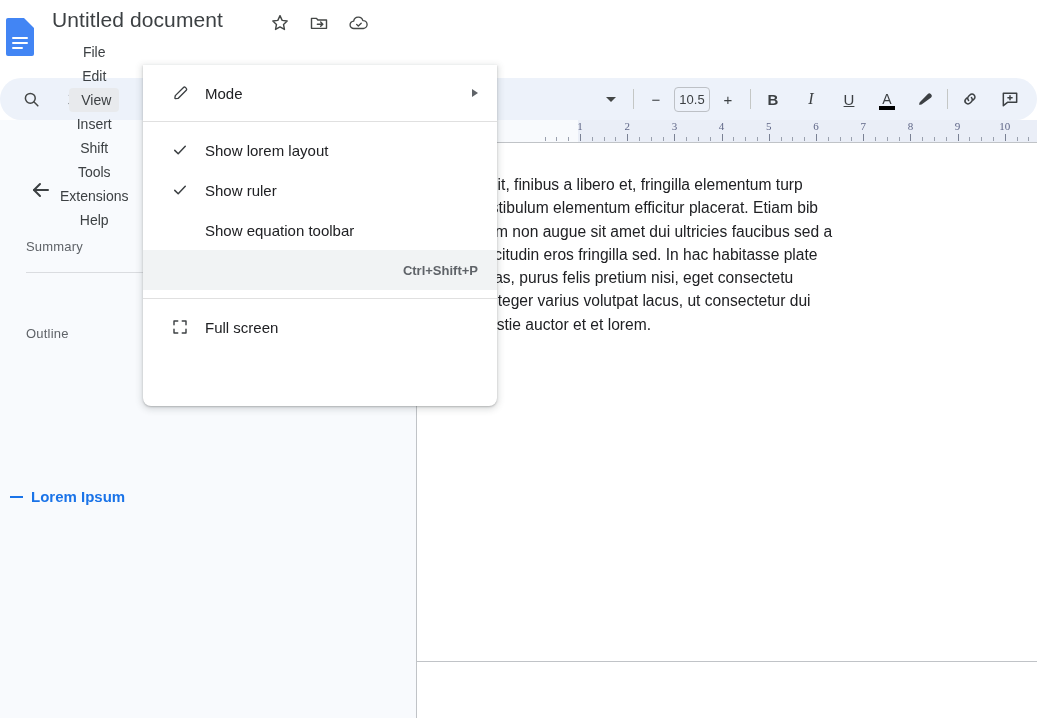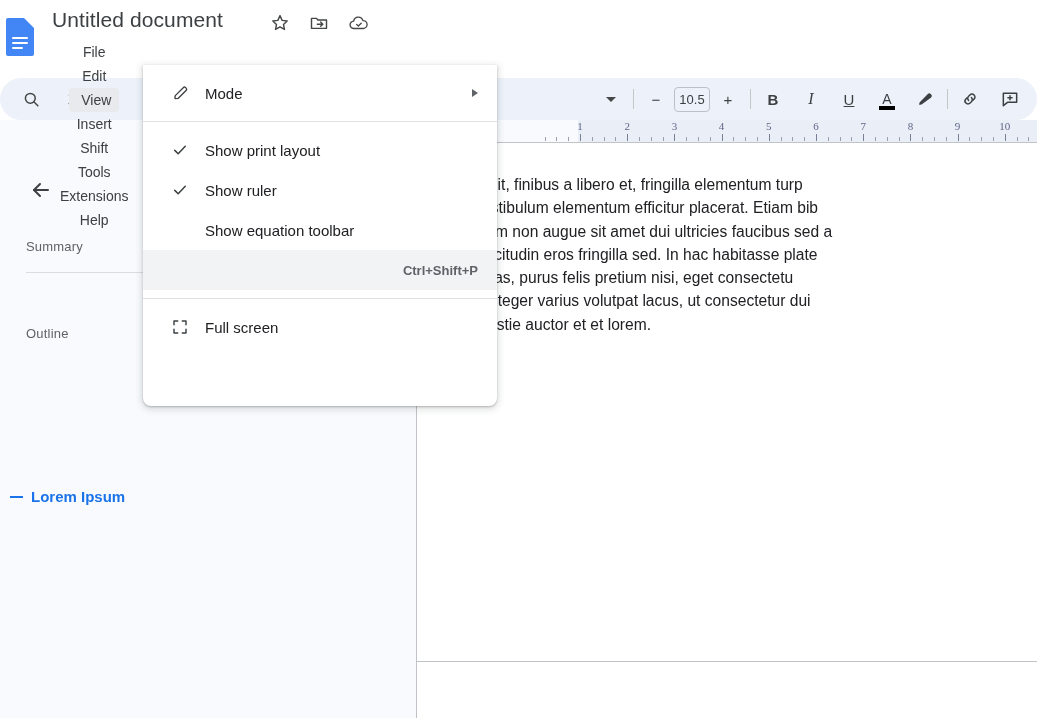--- a/index.html
+++ b/index.html
@@ -376,21 +376,21 @@
     </div>
 
     <div class="mi-sep"></div>
 
     <div class="mi has-icon">
       <span class="chk">
         <svg width="18" height="18" viewBox="0 0 24 24" fill="none" stroke="#3c4043" stroke-width="2" stroke-linecap="round" stroke-linejoin="round">
           <path d="M5 12.5l4.6 4.5L19 7"></path>
         </svg>
       </span>
-      <span class="lbl">Show print layout</span>
+      <span class="lbl">Show lorem layout</span>
     </div>
 
     <div class="mi has-icon">
       <span class="chk">
         <svg width="18" height="18" viewBox="0 0 24 24" fill="none" stroke="#3c4043" stroke-width="2" stroke-linecap="round" stroke-linejoin="round">
           <path d="M5 12.5l4.6 4.5L19 7"></path>
         </svg>
       </span>
       <span class="lbl">Show ruler</span>
     </div>

